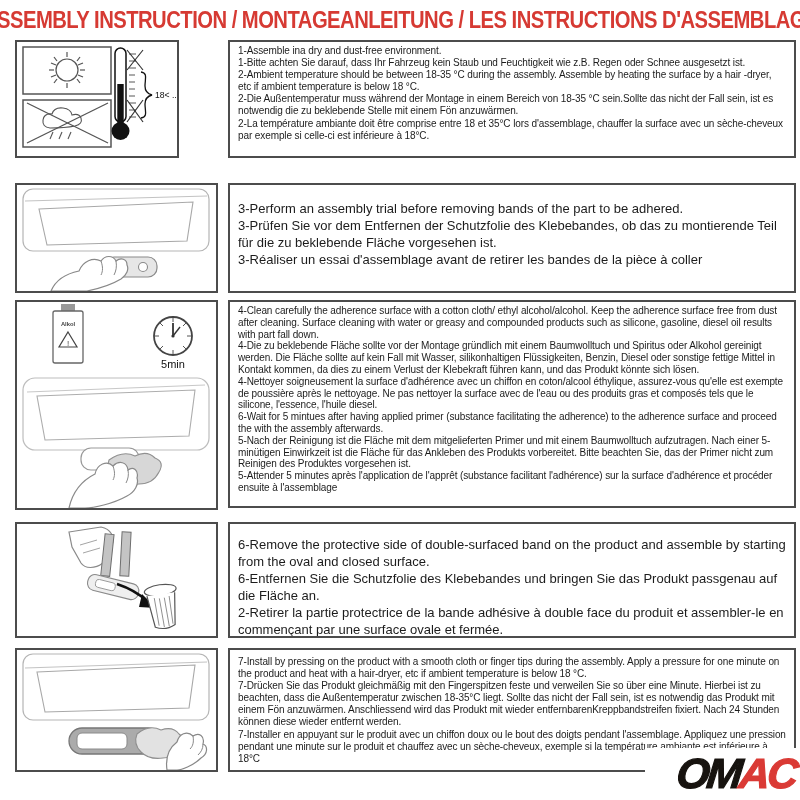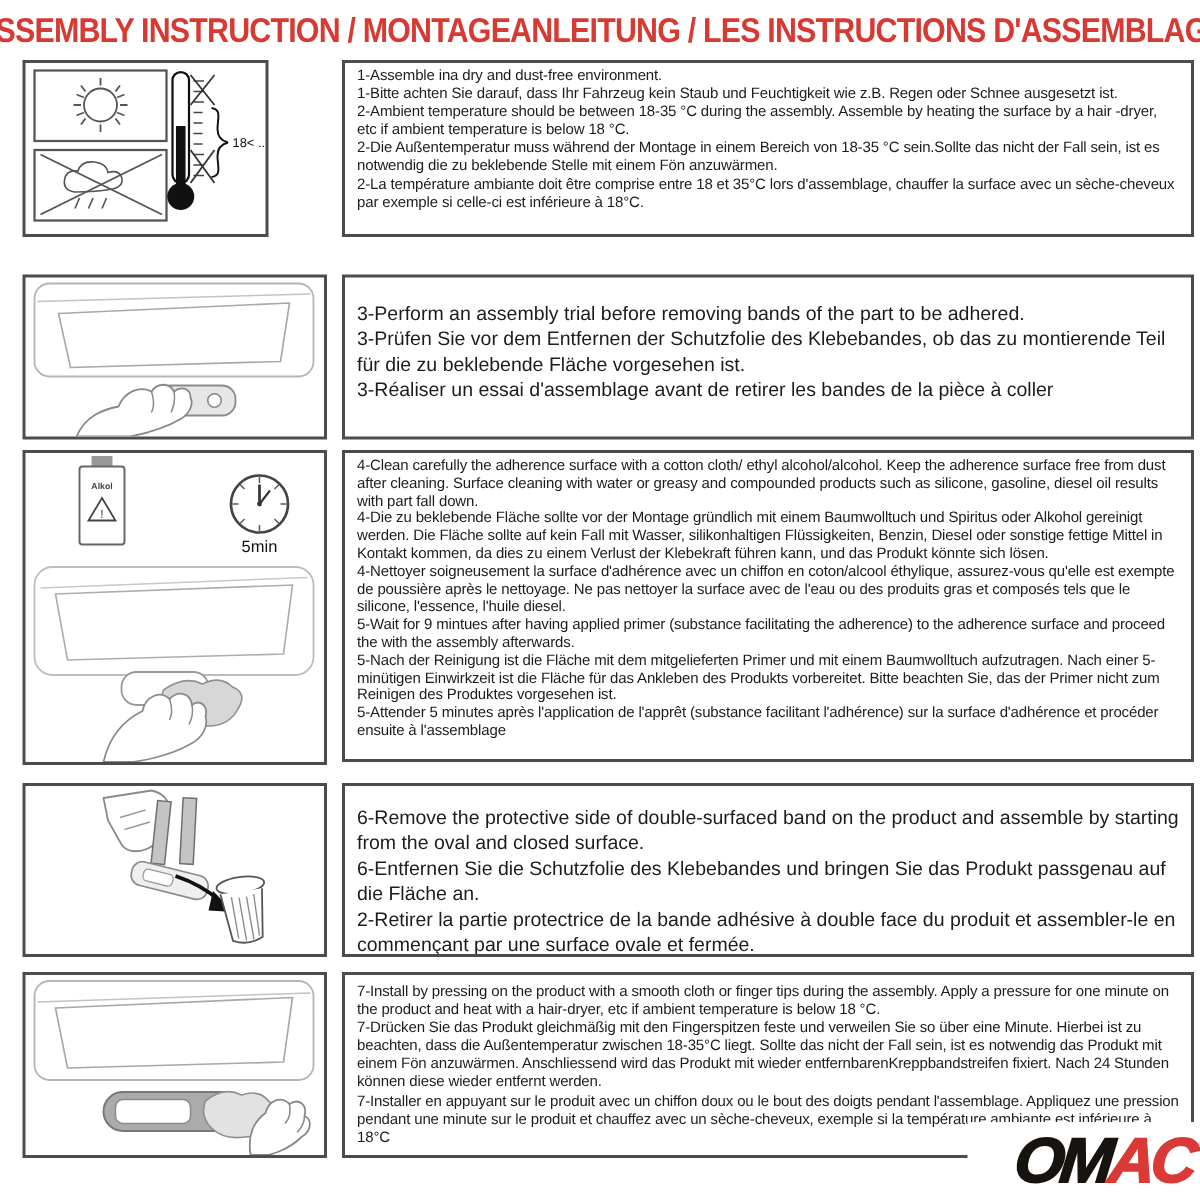--- a/index.html
+++ b/index.html
@@ -159,21 +159,21 @@
       <g>
         <path d="M52,206 C56,188 66,178 78,172 C80,162 90,158 96,164 C102,158 110,160 111,168 C116,164 122,168 120,176 C122,182 118,190 110,194 C96,202 76,206 68,206 Z" fill="#fff" stroke="#8a8a8a" stroke-width="1.2"></path>
         <path d="M96,164 C98,170 98,174 96,178 M111,168 C112,173 111,177 109,181" fill="none" stroke="#8a8a8a" stroke-width="1"></path>
       </g>
     </svg>
   </div>
   <div class="cell rcell sec txt-sm3" style="top:300px;height:208px;">
     <p class="b">4-Clean carefully the adherence surface with a cotton cloth/ ethyl alcohol/alcohol. Keep the adherence surface free from dust after cleaning. Surface cleaning with water or greasy and compounded products such as silicone, gasoline, diesel oil results with part fall down.</p>
     <p>4-Die zu beklebende Fläche sollte vor der Montage gründlich mit einem Baumwolltuch und Spiritus oder Alkohol gereinigt werden. Die Fläche sollte auf kein Fall mit Wasser, silikonhaltigen Flüssigkeiten, Benzin, Diesel oder sonstige fettige Mittel in Kontakt kommen, da dies zu einem Verlust der Klebekraft führen kann, und das Produkt könnte sich lösen.</p>
     <p>4-Nettoyer soigneusement la surface d'adhérence avec un chiffon en coton/alcool éthylique, assurez-vous qu'elle est exempte de poussière après le nettoyage. Ne pas nettoyer la surface avec de l'eau ou des produits gras et composés tels que le silicone, l'essence, l'huile diesel.</p>
-    <p class="b gap">5-Wait for 9 mintues after having applied primer (substance facilitating the adherence) to the adherence surface and proceed the with the assembly afterwards.</p>
+    <p class="b gap">6-Wait for 5 mintues after having applied primer (substance facilitating the adherence) to the adherence surface and proceed the with the assembly afterwards.</p>
     <p>5-Nach der Reinigung ist die Fläche mit dem mitgelieferten Primer und mit einem Baumwolltuch aufzutragen. Nach einer 5-minütigen Einwirkzeit ist die Fläche für das Ankleben des Produkts vorbereitet. Bitte beachten Sie, das der Primer nicht zum Reinigen des Produktes vorgesehen ist.</p>
     <p>5-Attender 5 minutes après l'application de l'apprêt (substance facilitant l'adhérence) sur la surface d'adhérence et procéder ensuite à l'assemblage</p>
   </div>
 
   <div class="cell lcell" style="top:522px;height:116px;width:203px;">
     <svg width="199" height="112" viewBox="0 0 199 112">
       <g>
         <path d="M52,8 L84,3 C94,5 98,13 95,21 L86,39 C78,45 68,45 64,39 L55,23 Z" fill="#fff" stroke="#8a8a8a" stroke-width="1.2"></path>
         <path d="M63,21 L80,16 M66,29 L83,24" fill="none" stroke="#9a9a9a" stroke-width="0.9"></path>
       </g>

